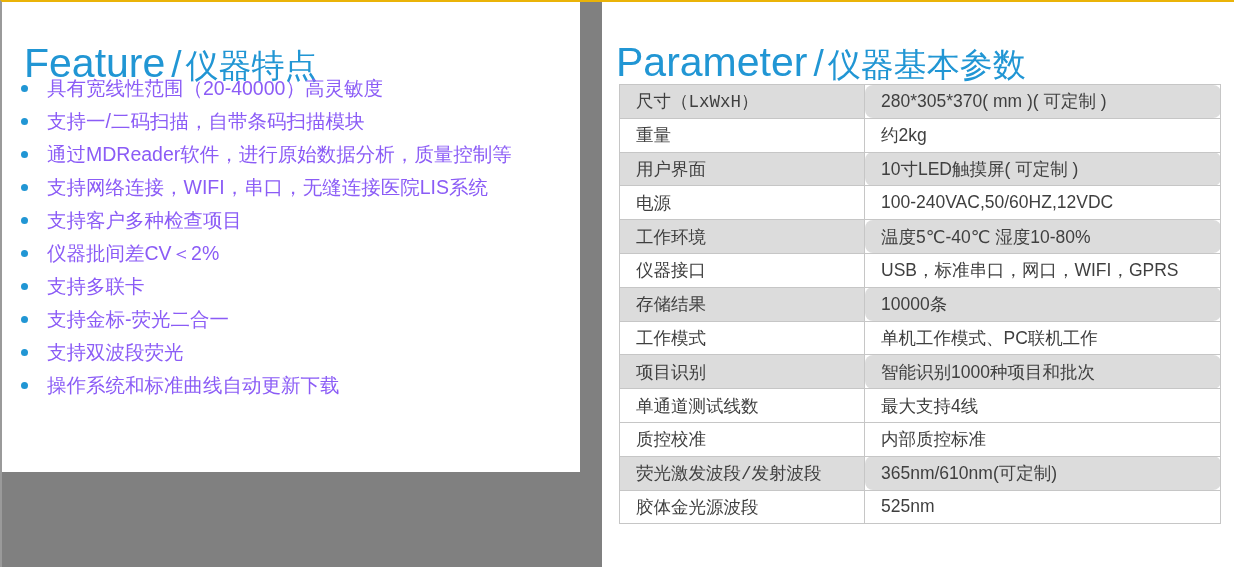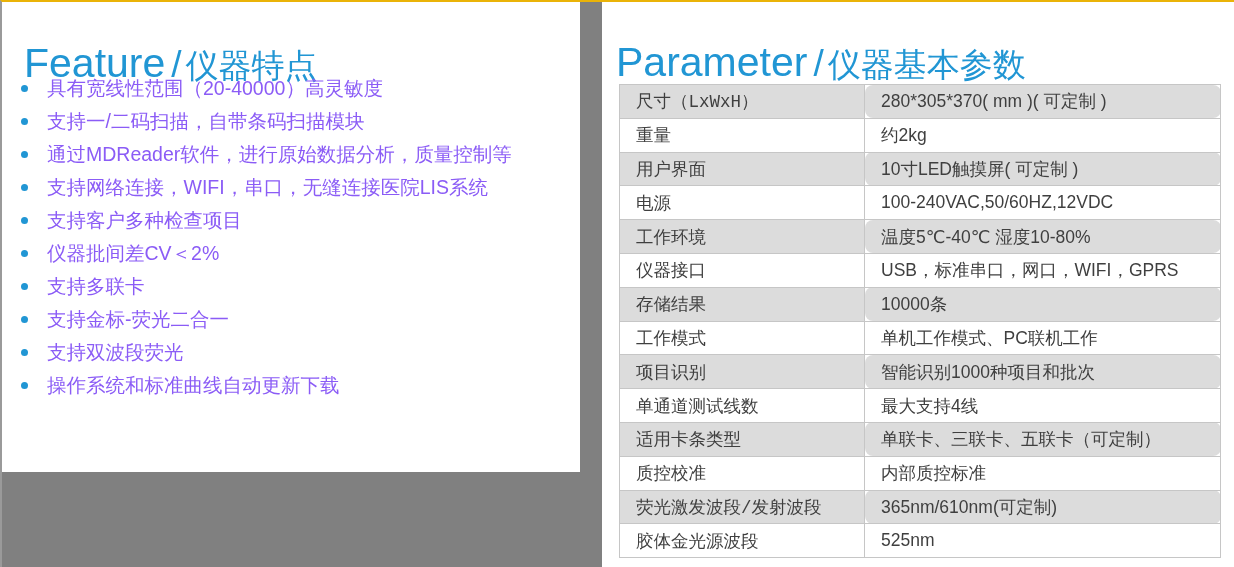--- a/index.html
+++ b/index.html
@@ -201,24 +201,20 @@
             <td class="val">单机工作模式、PC联机工作</td>
           </tr>
         <tr class="shaded">
             <td class="key">项目识别</td>
             <td class="val">智能识别1000种项目和批次</td>
           </tr>
         <tr class="plain">
             <td class="key">单通道测试线数</td>
             <td class="val">最大支持4线</td>
           </tr>
-        <tr class="shaded">
-            <td class="key">适用卡条类型</td>
-            <td class="val">单联卡、三联卡、五联卡（可定制）</td>
-          </tr>
         <tr class="plain">
             <td class="key">质控校准</td>
             <td class="val">内部质控标准</td>
           </tr>
         <tr class="shaded">
             <td class="key">荧光激发波段/发射波段</td>
             <td class="val">365nm/610nm(可定制)</td>
           </tr>
         <tr class="plain">
             <td class="key">胶体金光源波段</td>

